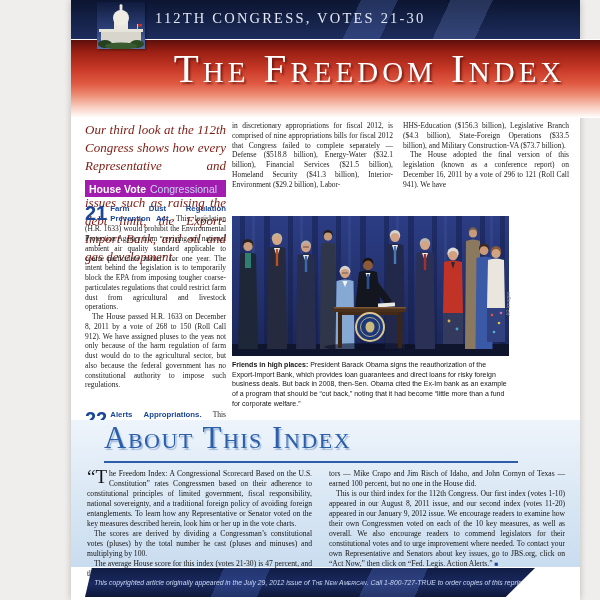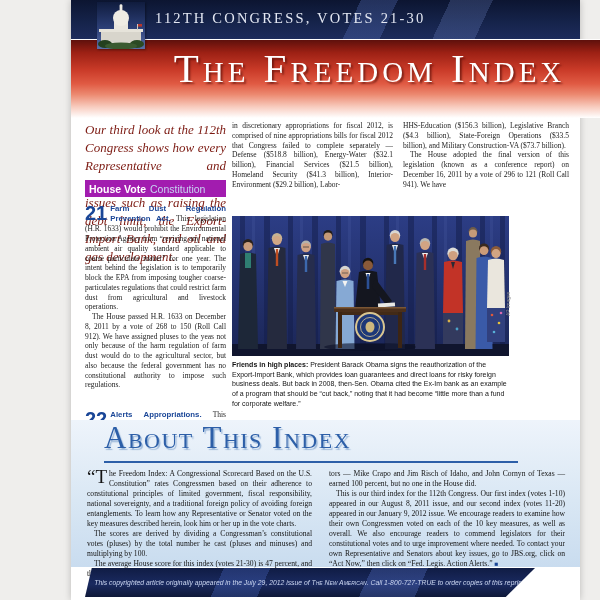--- a/index.html
+++ b/index.html
@@ -110,21 +110,21 @@
       </svg>
     </div>
 
     <div class="masthead">
       <div class="mast-title">The Freedom Index</div>
     </div>
 
     <p class="intro">Our third look at the 112th Congress shows how every Representative and Senator voted on key issues such as raising the debt limit, the Export-Import Bank, and oil and gas development.</p>
     <div class="banner">
         <span class="b">House Vote</span>
-        <span class="r">Constitution</span>
+        <span class="r">Congressional</span>
       </div>
 
     <div class="col1 bodytxt">
       <div class="vote">
         <p><span class="vote-num">21</span><span class="vote-title">Farm Dust Regulation Prevention Act.</span> <span>This legislation (H.R. 1633) would prohibit the Environmental Protection Agency from “revising any national ambient air quality standard applicable to coarse particulate matter” for one year. The intent behind the legislation is to temporarily block the EPA from imposing tougher coarse-particulates regulations that could restrict farm dust from agricultural and livestock operations.</span></p>
         <p class="indent">The House passed H.R. 1633 on December 8, 2011 by a vote of 268 to 150 (Roll Call 912). We have assigned pluses to the yeas not only because of the harm regulation of farm dust would do to the agricultural sector, but also because the federal government has no constitutional authority to impose such regulations.</p>
       </div>
       <div class="vote">
         <p><span class="vote-num">22</span><span class="vote-title">Alerts Appropriations.</span> <span>This catch-all legislative package (H.R. 2055), which would provide $915 billion</span></p>
       </div>

